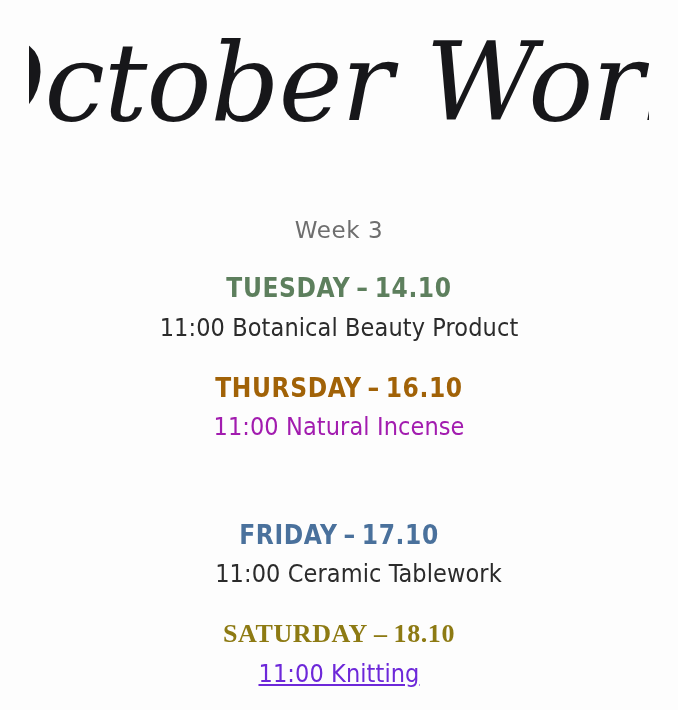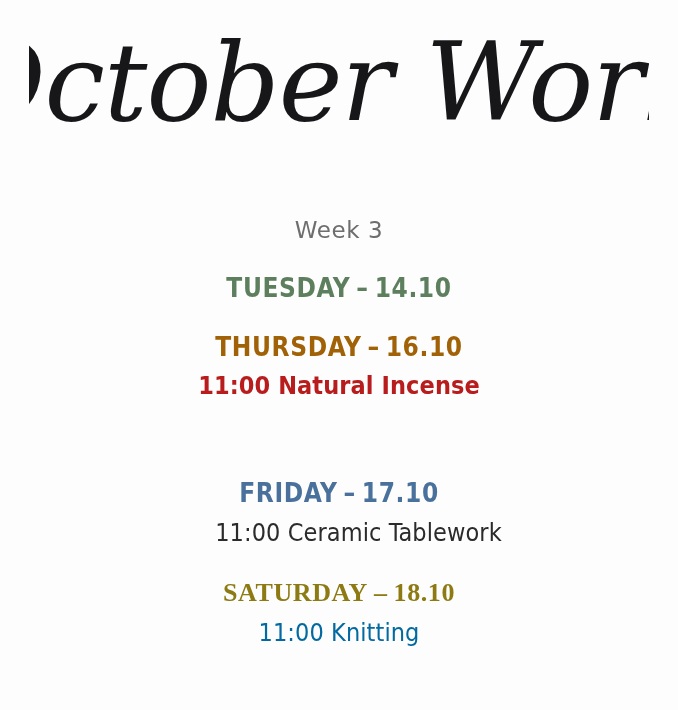--- a/index.html
+++ b/index.html
@@ -118,37 +118,38 @@
   </div>
 
   <div class="subtitle" style="color: rgb(110, 110, 110);">Week 3</div>
 
   <div class="schedule">
 
     <div class="event">
       <div class="event-heading" style="color: rgb(93, 127, 93);">
         <span>TUESDAY</span><span class="sep">–</span><span>14.10</span>
       </div>
+      <div class="event-detail" style="color: rgb(43, 43, 43);">11:00 Botanical Beauty Product</div>
     </div>
 
     <div class="event">
       <div class="event-heading" style="color: #a16207;">
         <span>THURSDAY</span><span class="sep">–</span><span>16.10</span>
       </div>
-      <div class="event-detail" style="color: #b91c1c; font-weight: bold;">11:00 Natural Incense</div>
+      <div class="event-detail" style="color: #a21caf;">11:00 Natural Incense</div>
     </div>
 
     <div class="event">
       <div class="event-heading" style="color: rgb(74, 113, 156); margin-top: 47px;">
         <span>FRIDAY</span><span class="sep">–</span><span>17.10</span>
       </div>
       <div class="event-detail" style="color: rgb(43, 43, 43); padding-left: 39px;">11:00 Ceramic Tablework</div>
     </div>
 
     <div class="event">
       <div class="event-heading" style="color: rgb(141, 122, 19); font-family: Liberation Serif, serif;">
         <span>SATURDAY</span><span class="sep">–</span><span>18.10</span>
       </div>
-      <div class="event-detail" style="color: #0369a1;">11:00 Knitting</div>
+      <div class="event-detail" style="color: #6d28d9; text-decoration: underline;">11:00 Knitting</div>
     </div>
 
   </div>
 </div>
 
 </body></html>

